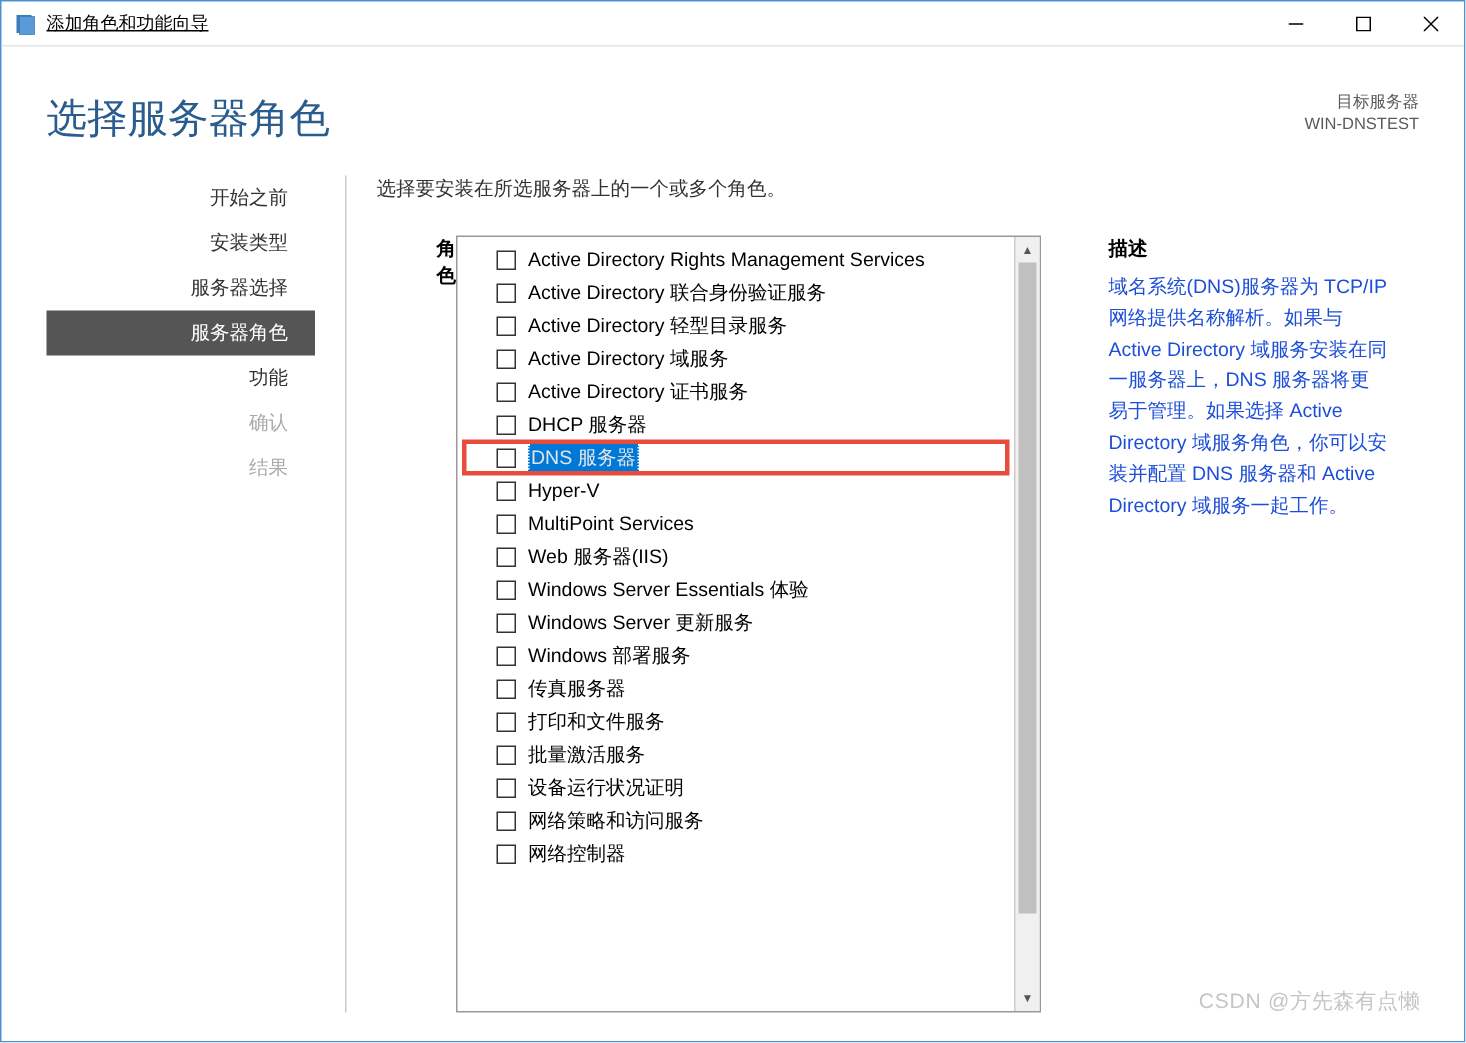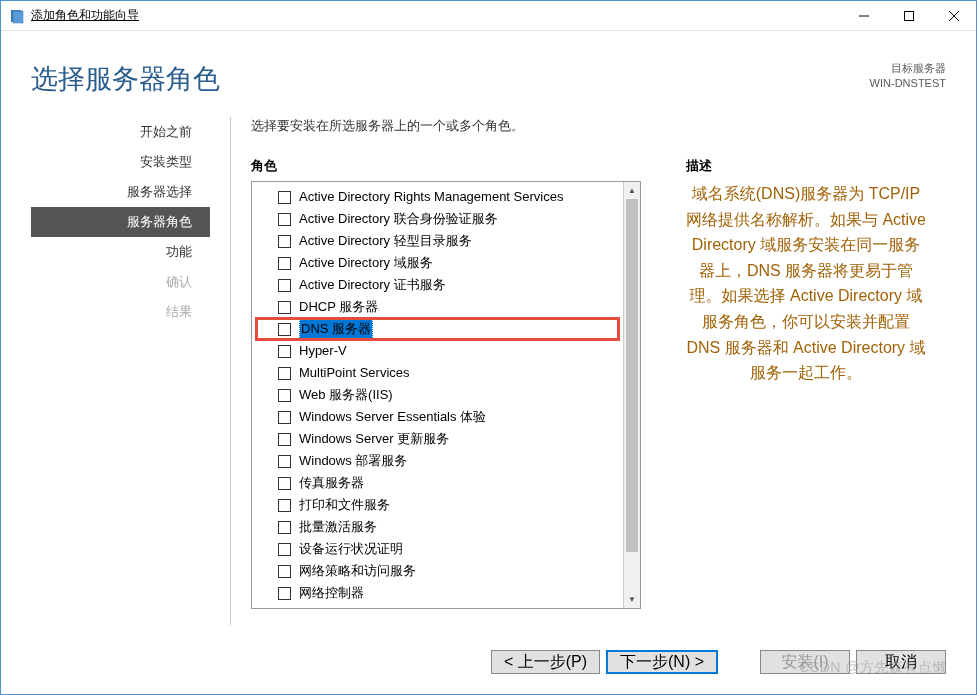--- a/index.html
+++ b/index.html
@@ -22,28 +22,28 @@
     .center-panel { flex: 1; padding: 0 20px; display: flex; flex-direction: column; min-height: 0; }
     .instruction { font-size: 13px; color: #333; margin-bottom: 22px; }
     .section-label { font-size: 13px; font-weight: bold; color: #000; margin-bottom: 6px; }
     .roles-container { display: flex; min-height: 0; flex: 1; }
     .roles-list { flex: 0 0 390px; border: 1px solid #999; height: 518px; position: relative; display: flex; }
     .roles-scroll { flex: 1; overflow-y: auto; overflow-x: hidden; padding: 4px; }
     .role-item { display: flex; align-items: center; padding: 1px 8px; font-size: 13px; color: #000; cursor: pointer; line-height: 20px; }
     .expand-toggle { width: 14px; font-size: 10px; color: #666; text-align: center; }
     .checkbox { width: 13px; height: 13px; border: 1px solid #333; margin-right: 8px; display: flex; align-items: center; justify-content: center; background: #fff; flex-shrink: 0; }
     .role-label { white-space: nowrap; }
-    .role-item.selected .role-label { background: #0078d7; color: #000000; outline: 1px dotted #fff; outline-offset: -1px; padding: 0 2px; }
+    .role-item.selected .role-label { background: #0078d7; color: #e5e5e5; outline: 1px dotted #fff; outline-offset: -1px; padding: 0 2px; }
     .role-item.highlighted { outline: 3px solid #e74c3c; outline-offset: -2px; }
     .scrollbar-track { width: 17px; border-left: 1px solid #ccc; background: #f0f0f0; display: flex; flex-direction: column; }
     .scrollbar-btn { height: 17px; display: flex; align-items: center; justify-content: center; font-size: 8px; color: #555; }
     .scrollbar-thumb-area { flex: 1; position: relative; }
     .scrollbar-thumb { position: absolute; top: 0; left: 2px; right: 2px; height: 90%; background: #c0c0c0; }
     .description-panel { flex: 1; padding-left: 45px; }
-    .description-text { font-size: 16px; color: #a16207; line-height: 1.6; margin-top: 6px; text-align: center; }
+    .description-text { font-size: 13px; color: #1d4ed8; line-height: 1.6; margin-top: 6px; }
     .footer { display: flex; justify-content: flex-end; padding: 15px 30px 20px 30px; gap: 6px; border-top: none; }
     .footer-gap { width: 30px; }
     .btn { min-width: 90px; height: 24px; border: 1px solid #888; background: #e1e1e1; font-size: 16px; cursor: pointer; font-family: inherit; padding: 0 12px; }
     .btn:disabled { color: #999; cursor: default; }
     .btn.default { border: 2px solid #0078d7; }
     .watermark { position: absolute; right: 30px; bottom: 18px; font-size: 14px; color: rgba(150,150,150,0.55); pointer-events: none; font-family: sans-serif; letter-spacing: 0.5px; }
   </style>
 </head>
 <body>
 
@@ -93,21 +93,21 @@
           <div class="sidebar-item active">服务器角色</div>
           <div class="sidebar-item">功能</div>
           <div class="sidebar-item disabled">确认</div>
           <div class="sidebar-item disabled">结果</div>
         </div>
 
       <div class="center-panel">
         <div class="instruction">选择要安装在所选服务器上的一个或多个角色。</div>
 
         <div class="roles-container">
-          <div style="flex:0 0 390px; display:flex; flex-direction:column;">
+          <div style="flex:0 0 390px; display:flex; flex-direction:row;margin-left:40px;">
             <div class="section-label">角色</div>
             <div class="roles-list">
               <div class="roles-scroll" id="roles">
                   <div class="role-item">
                     <span class="expand-toggle"></span>
                     <span class="checkbox"></span>
                     <span class="role-label">Active Directory Rights Management Services</span>
                   </div>
                   <div class="role-item">
                     <span class="expand-toggle"></span>

